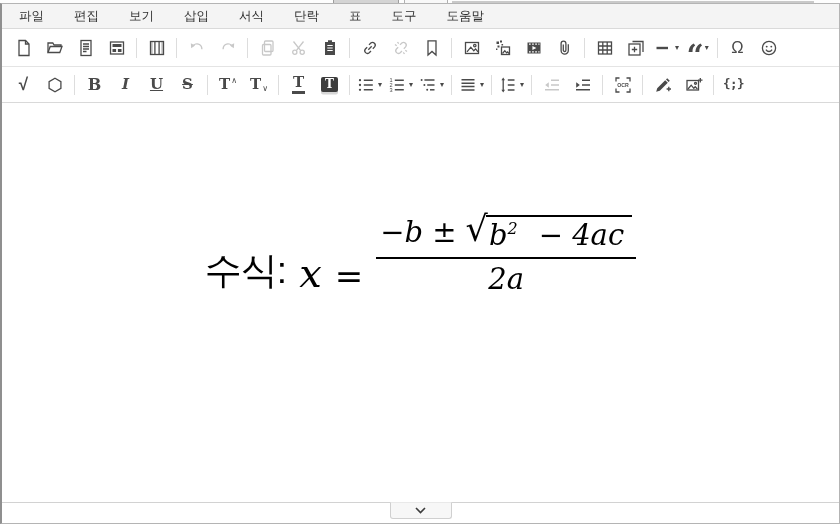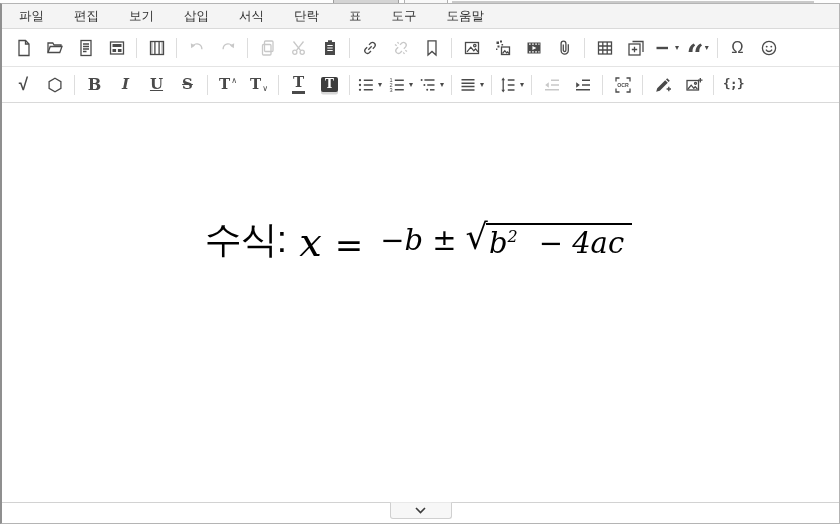--- a/index.html
+++ b/index.html
@@ -465,20 +465,21 @@
         <span class="f-var">x</span>
         <span class="f-eq">=</span>
         <span class="frac">
           <span class="frac-num">
             <span class="num-prefix">−b ±</span>
             <span class="sqrt">
               <span class="sqrt-sym">√</span>
               <span class="radicand"><span>b</span><sup>2</sup><span class="rad-suffix">− 4ac</span></span>
             </span>
           </span>
+          <span class="frac-den">2a</span>
         </span>
       </div>
     </div>
   </div>
 
   <div class="bottom-bar">
     <button class="collapse-btn">
       <span class="tb-ic">
         <svg width="11" height="7" viewBox="0 0 11 7" fill="none" stroke="#3c3c3c" stroke-width="1.6">
           <path d="M1 1l4.5 4.5L10 1"></path>

